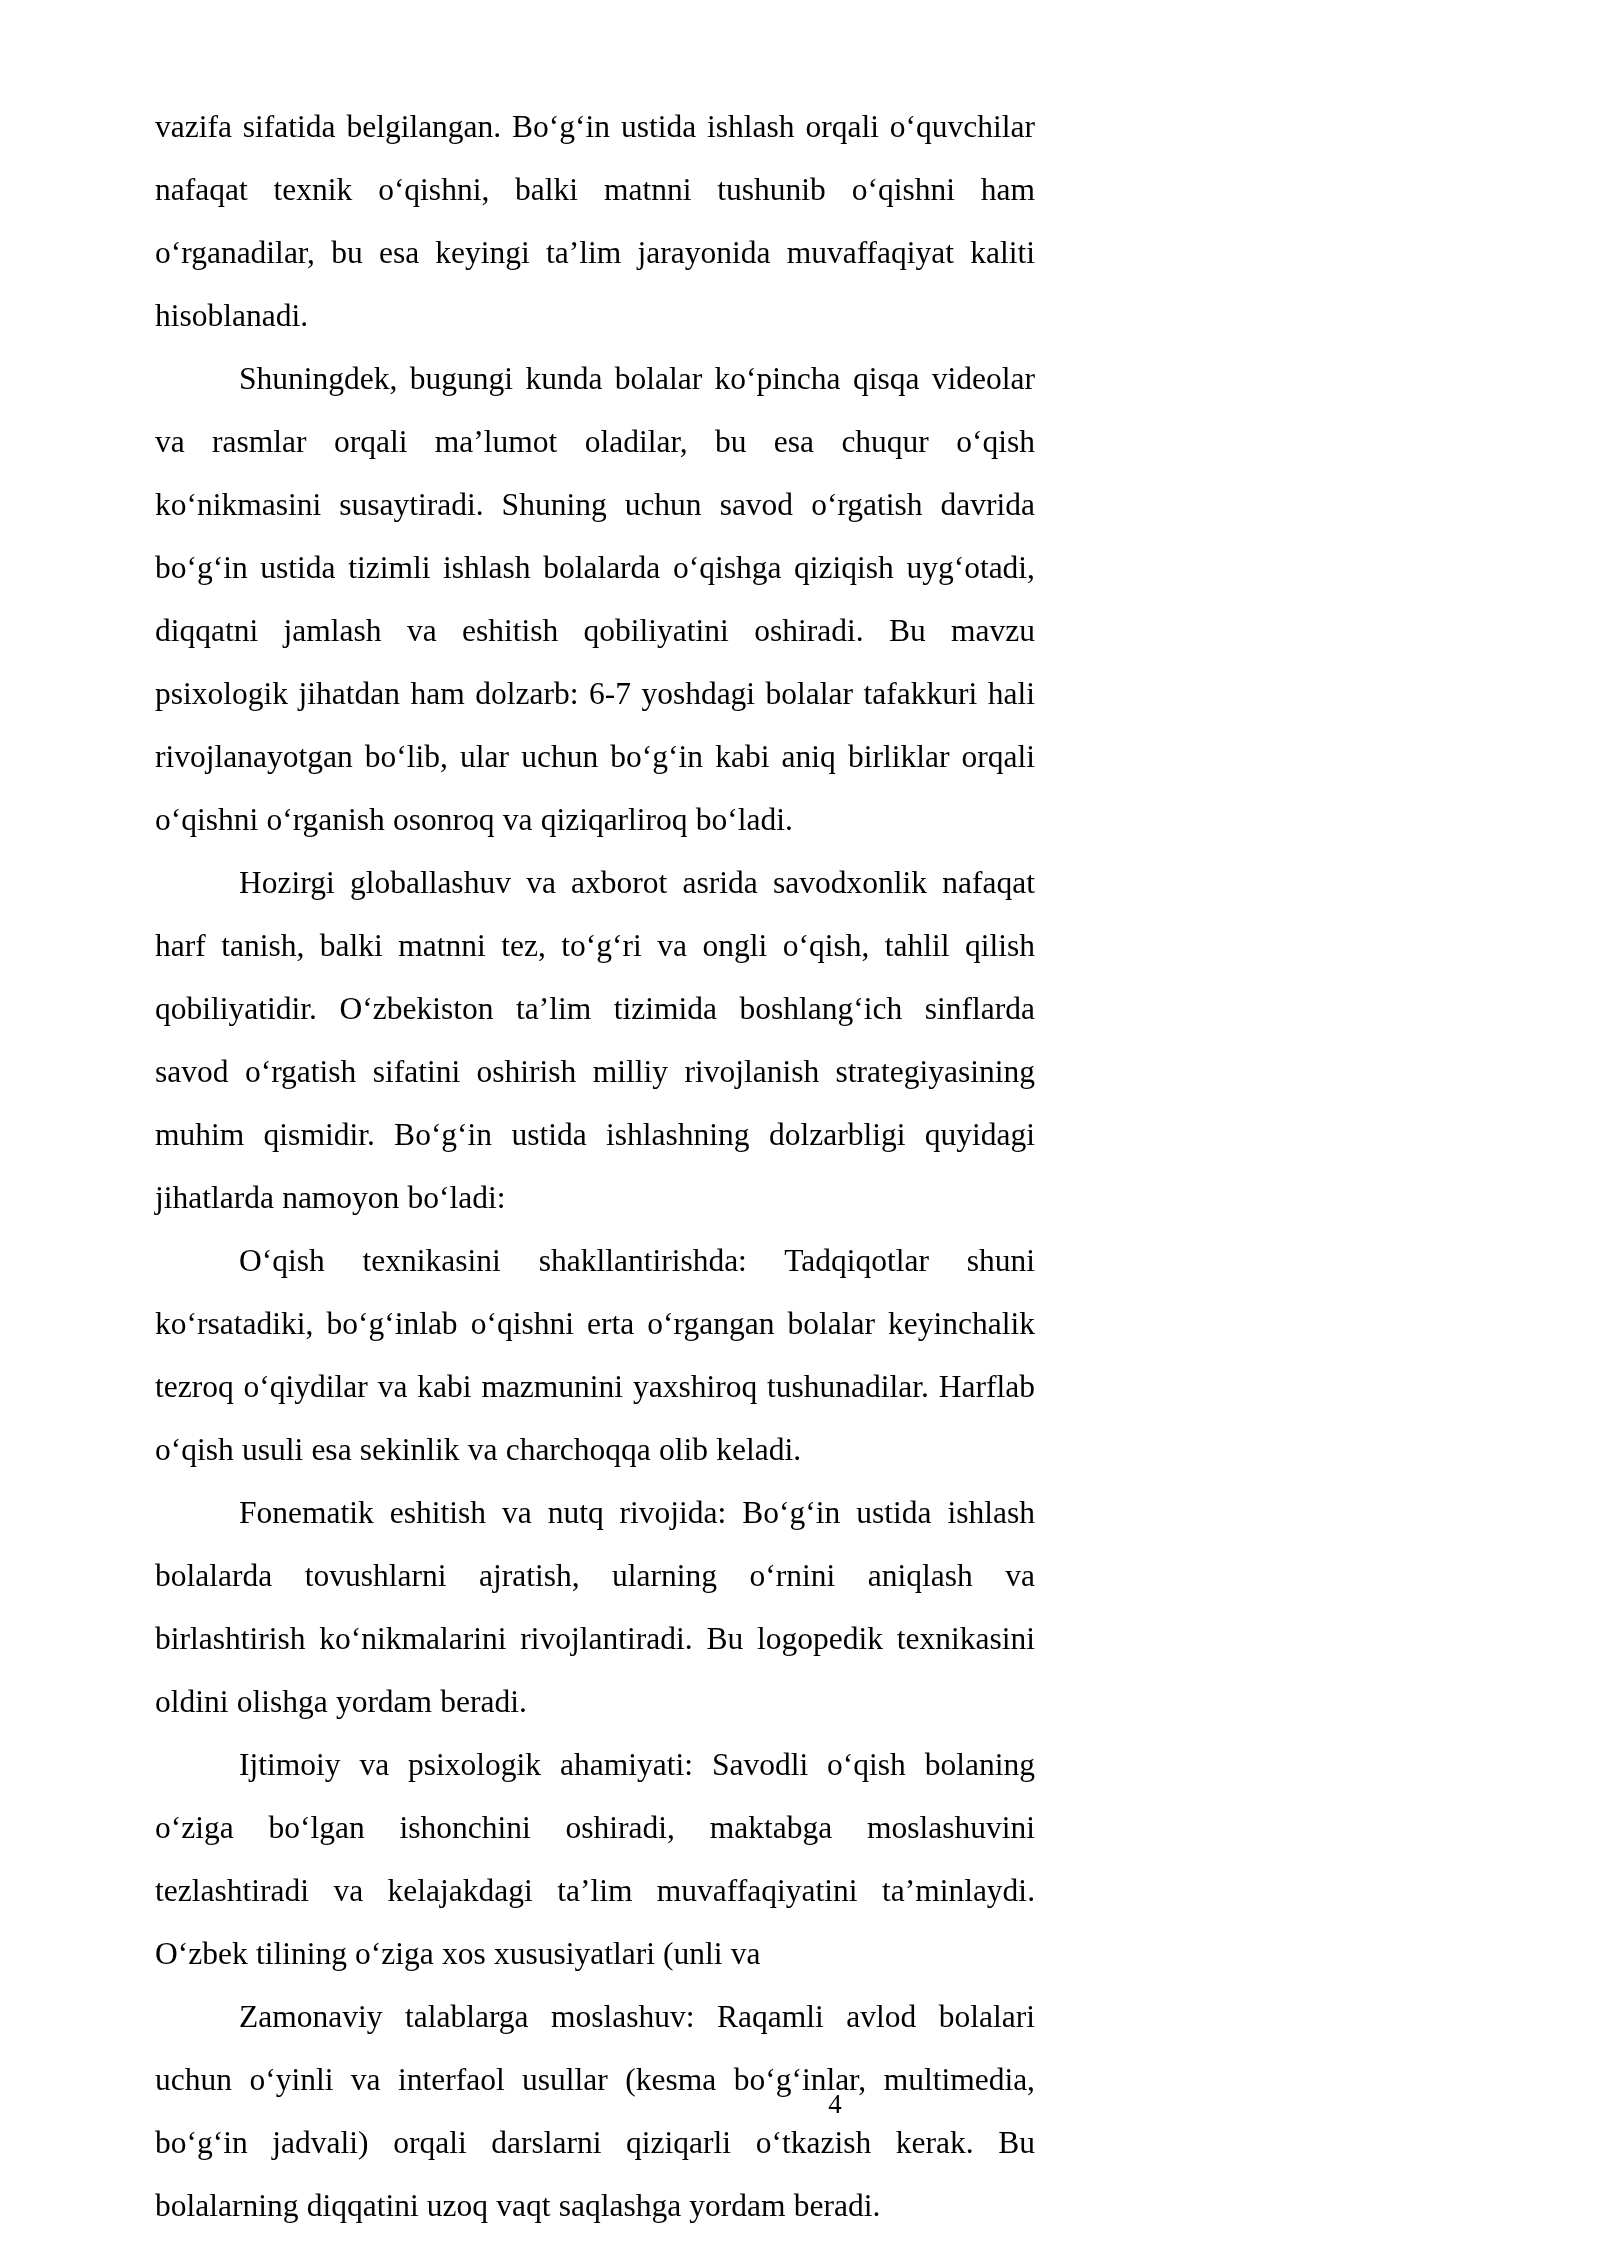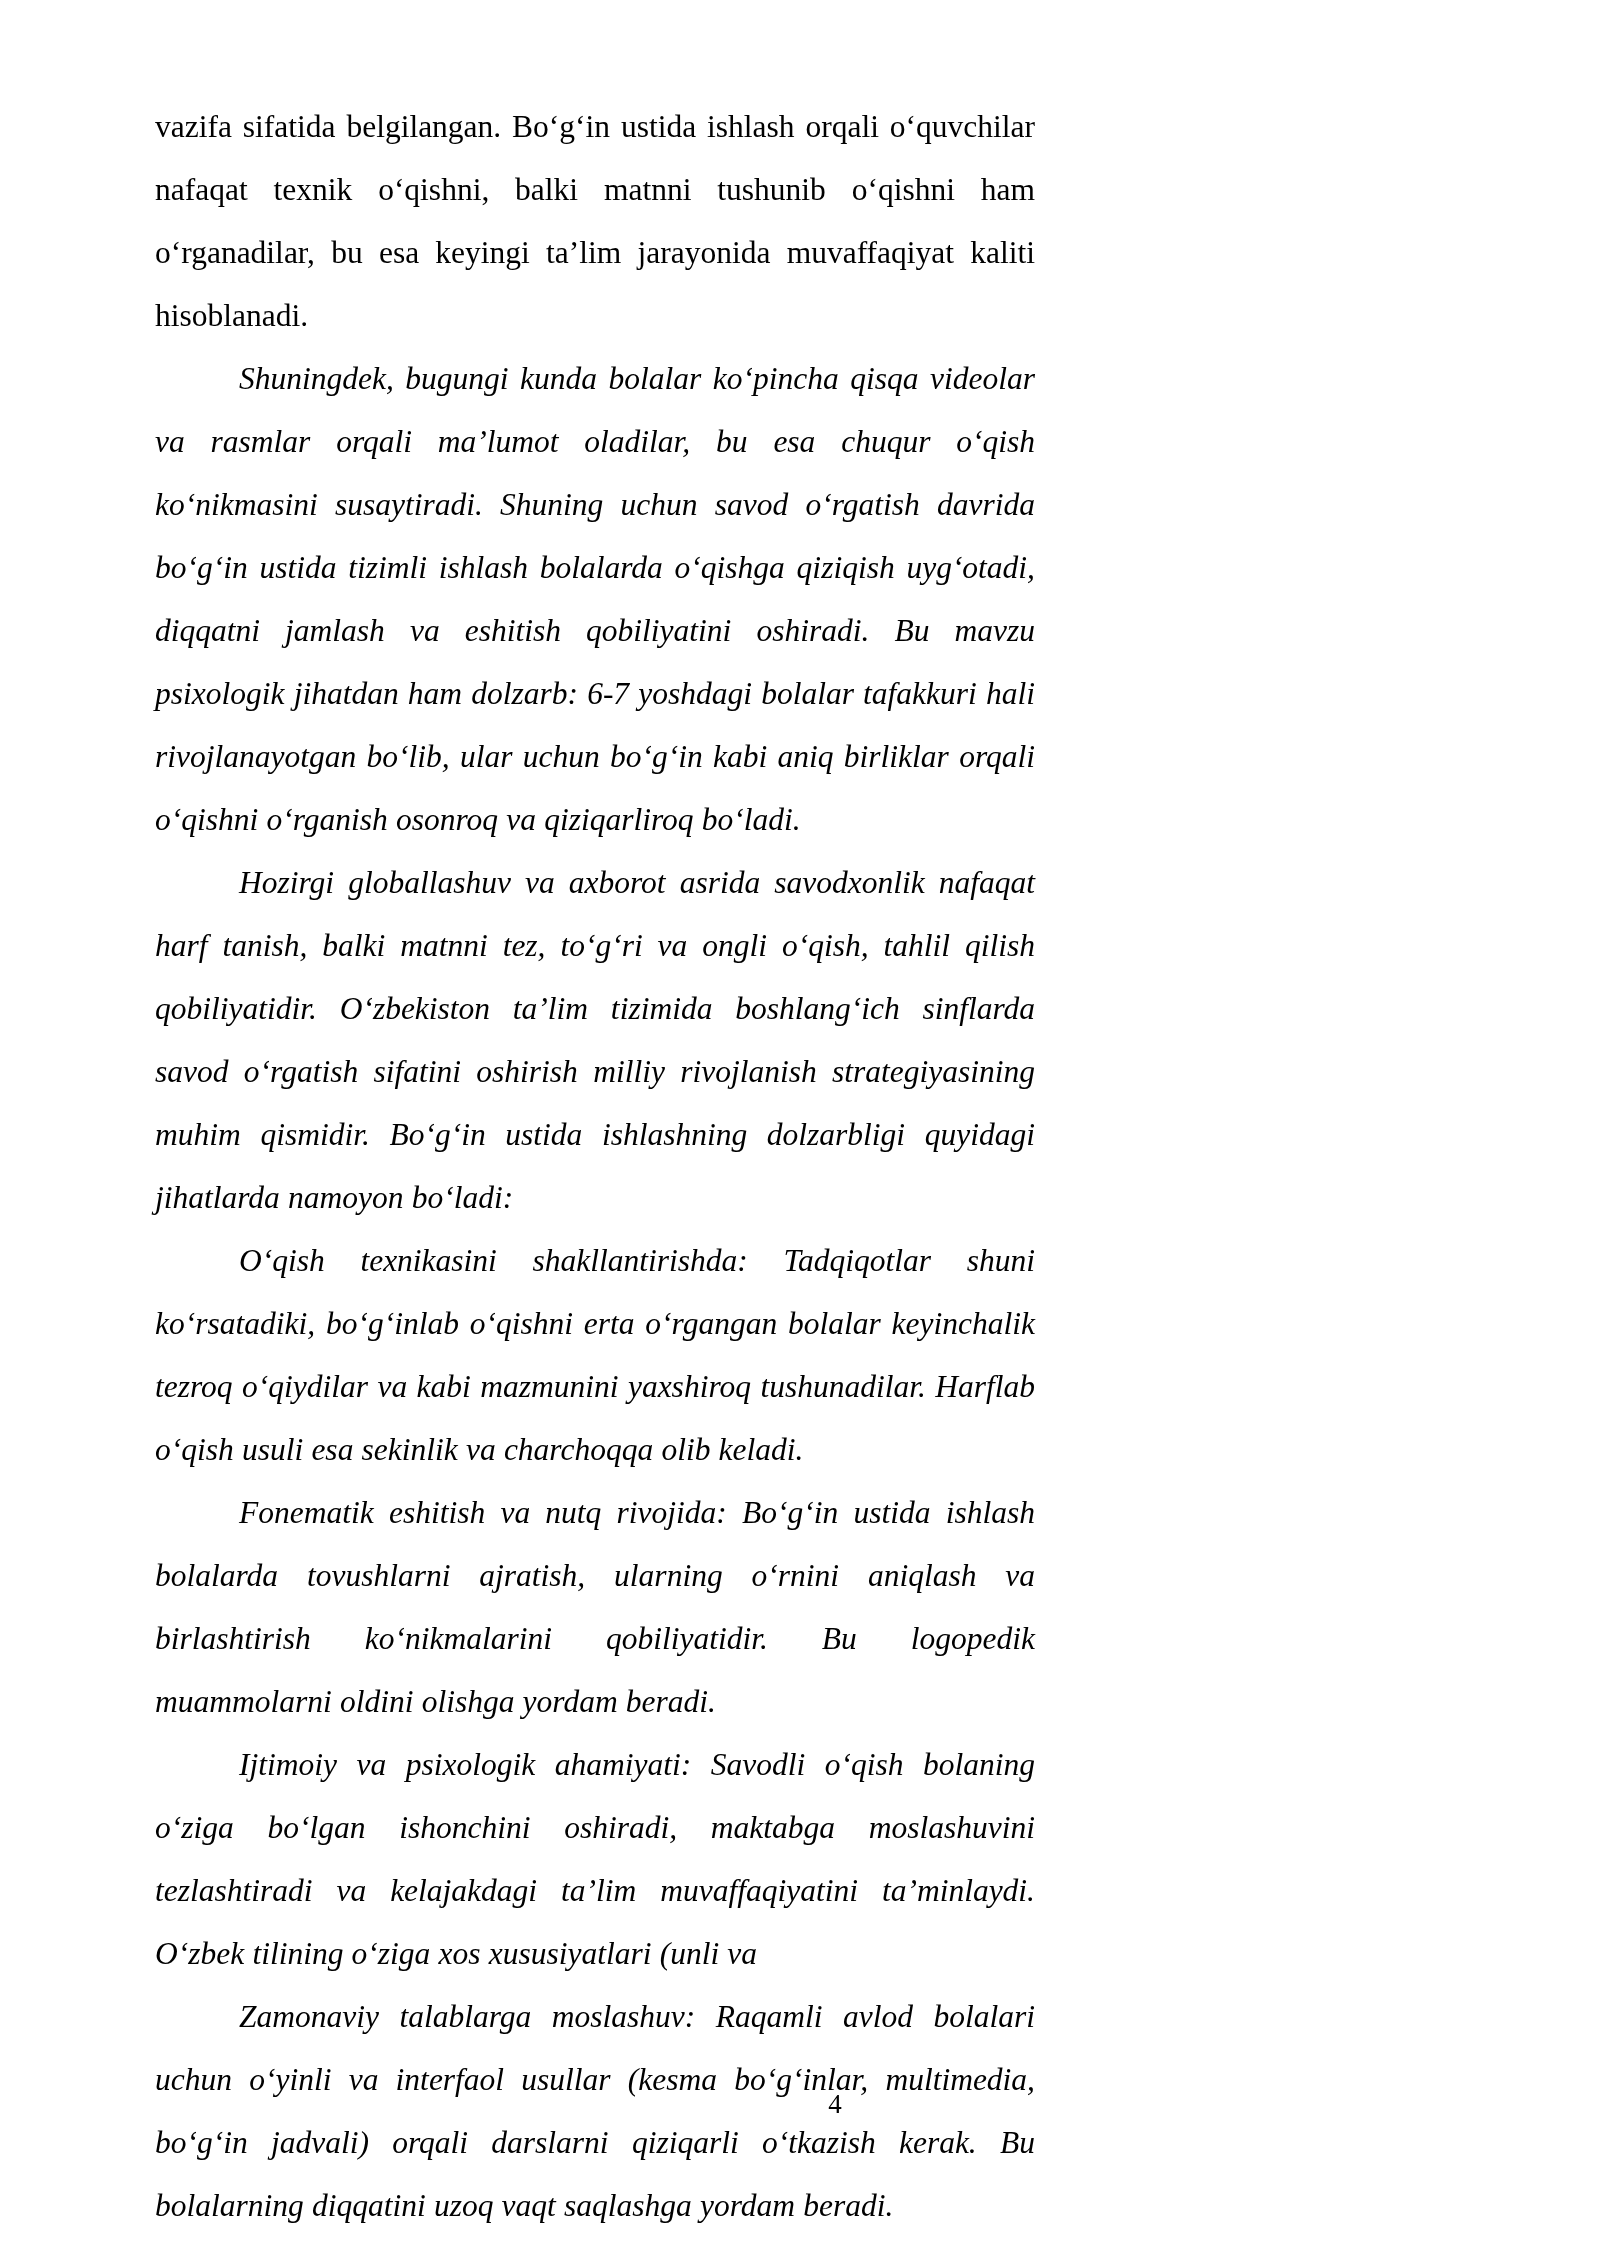--- a/index.html
+++ b/index.html
@@ -41,21 +41,20 @@
   .text-block p {
     margin: 0;
     padding: 0;
     text-align: justify;
   }
   .text-block p.cont {
     text-indent: 0;
   }
   .text-block p.indent {
     text-indent: 84px;
-    font-style: italic;
   }
   .page-number {
     position: absolute;
     top: 2088px;
     left: 0;
     width: 1600px;
     text-align: center;
     font-size: 27px;
     line-height: 32px;
     font-family: "Liberation Serif", "DejaVu Serif", serif;
@@ -68,21 +67,21 @@
 </head>
 <body>
 
 <div class="page">
 
   <div class="text-block">
     <p class="cont">vazifa sifatida belgilangan. Bo‘g‘in ustida ishlash orqali o‘quvchilar nafaqat texnik o‘qishni, balki matnni tushunib o‘qishni ham o‘rganadilar, bu esa keyingi ta’lim jarayonida muvaffaqiyat kaliti hisoblanadi.</p>
     <p class="indent">Shuningdek, bugungi kunda bolalar ko‘pincha qisqa videolar va rasmlar orqali ma’lumot oladilar, bu esa chuqur o‘qish ko‘nikmasini susaytiradi. Shuning uchun savod o‘rgatish davrida bo‘g‘in ustida tizimli ishlash bolalarda o‘qishga qiziqish uyg‘otadi, diqqatni jamlash va eshitish qobiliyatini oshiradi. Bu mavzu psixologik jihatdan ham dolzarb: 6-7 yoshdagi bolalar tafakkuri hali rivojlanayotgan bo‘lib, ular uchun bo‘g‘in kabi aniq birliklar orqali o‘qishni o‘rganish osonroq va qiziqarliroq bo‘ladi.</p>
     <p class="indent">Hozirgi globallashuv va axborot asrida savodxonlik nafaqat harf tanish, balki matnni tez, to‘g‘ri va ongli o‘qish, tahlil qilish qobiliyatidir. O‘zbekiston ta’lim tizimida boshlang‘ich sinflarda savod o‘rgatish sifatini oshirish milliy rivojlanish strategiyasining muhim qismidir. Bo‘g‘in ustida ishlashning dolzarbligi quyidagi jihatlarda namoyon bo‘ladi:</p>
     <p class="indent">O‘qish texnikasini shakllantirishda: Tadqiqotlar shuni ko‘rsatadiki, bo‘g‘inlab o‘qishni erta o‘rgangan bolalar keyinchalik tezroq o‘qiydilar va kabi mazmunini yaxshiroq tushunadilar. Harflab o‘qish usuli esa sekinlik va charchoqqa olib keladi.</p>
-    <p class="indent">Fonematik eshitish va nutq rivojida: Bo‘g‘in ustida ishlash bolalarda tovushlarni ajratish, ularning o‘rnini aniqlash va birlashtirish ko‘nikmalarini qobiliyatidir. Bu logopedik muammolarni oldini olishga yordam beradi.</p>
+    <p class="indent">Fonematik eshitish va nutq rivojida: Bo‘g‘in ustida ishlash bolalarda tovushlarni ajratish, ularning o‘rnini aniqlash va birlashtirish ko‘nikmalarini rivojlantiradi. Bu logopedik texnikasini oldini olishga yordam beradi.</p>
     <p class="indent">Ijtimoiy va psixologik ahamiyati: Savodli o‘qish bolaning o‘ziga bo‘lgan ishonchini oshiradi, maktabga moslashuvini tezlashtiradi va kelajakdagi ta’lim muvaffaqiyatini ta’minlaydi. O‘zbek tilining o‘ziga xos xususiyatlari (unli va</p>
     <p class="indent">Zamonaviy talablarga moslashuv: Raqamli avlod bolalari uchun o‘yinli va interfaol usullar (kesma bo‘g‘inlar, multimedia, bo‘g‘in jadvali) orqali darslarni qiziqarli o‘tkazish kerak. Bu bolalarning diqqatini uzoq vaqt saqlashga yordam beradi.</p>
   </div>
 
   <div class="page-number">
     <span>4</span>
   </div>
 
 </div>
 

